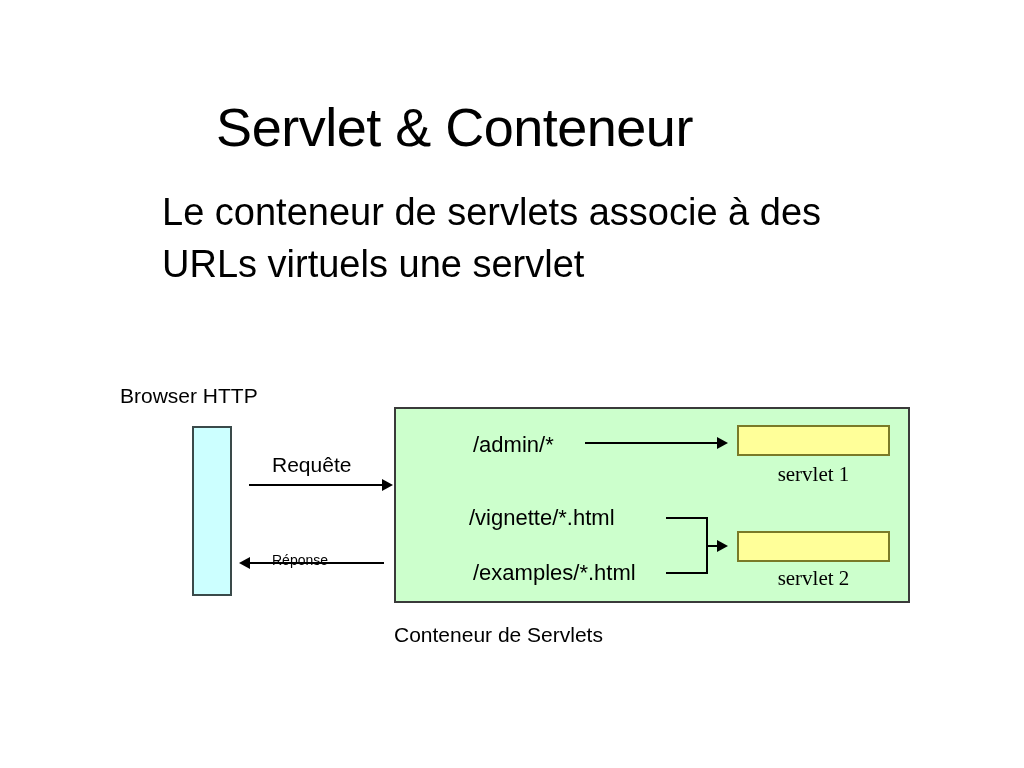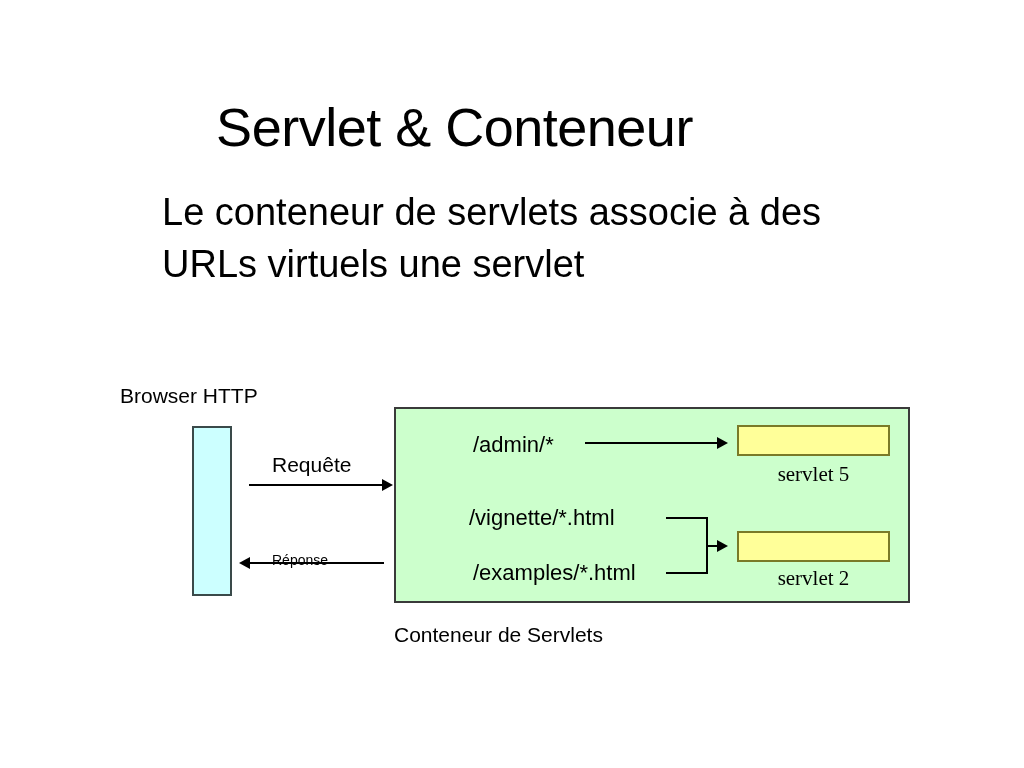--- a/index.html
+++ b/index.html
@@ -217,20 +217,20 @@
   <div class="hline adm-line"></div>
   <div class="arrowhead-right adm-head"></div>
 
   <div class="hline br-top"></div>
   <div class="hline br-bot"></div>
   <div class="vline br-vert"></div>
   <div class="hline br-stem"></div>
   <div class="arrowhead-right br-head"></div>
 
   <div class="servlet-box servlet-box-1"></div>
-  <div class="servlet-caption servlet-caption-1">servlet 5</div>
+  <div class="servlet-caption servlet-caption-1">servlet 1</div>
 
   <div class="servlet-box servlet-box-2"></div>
   <div class="servlet-caption servlet-caption-2">servlet 2</div>
 
   <div class="container-caption">Conteneur de Servlets</div>
 
 </div>
 
 </body></html>

